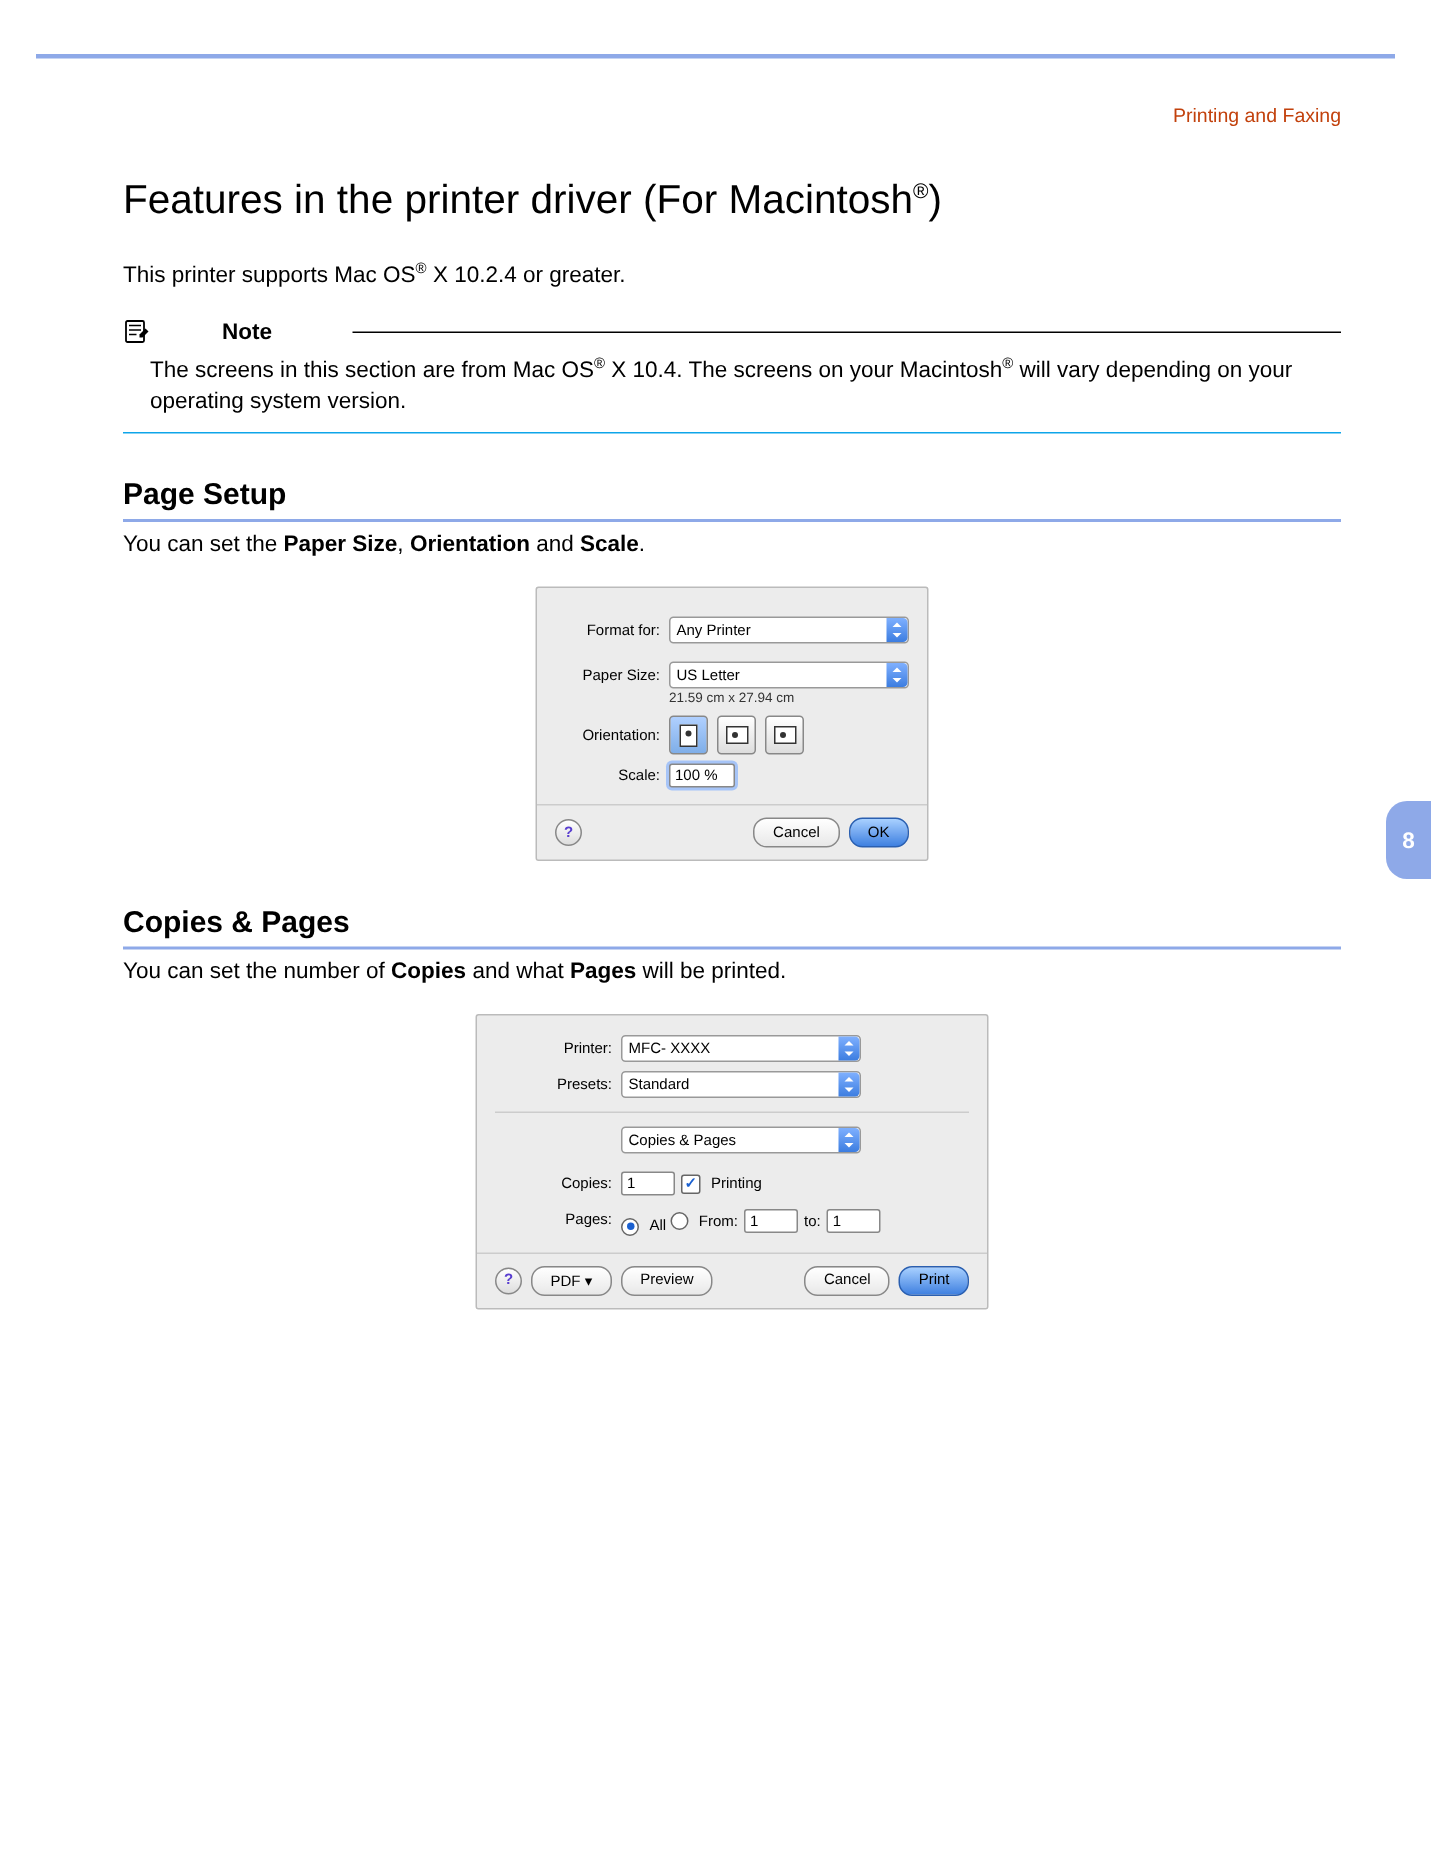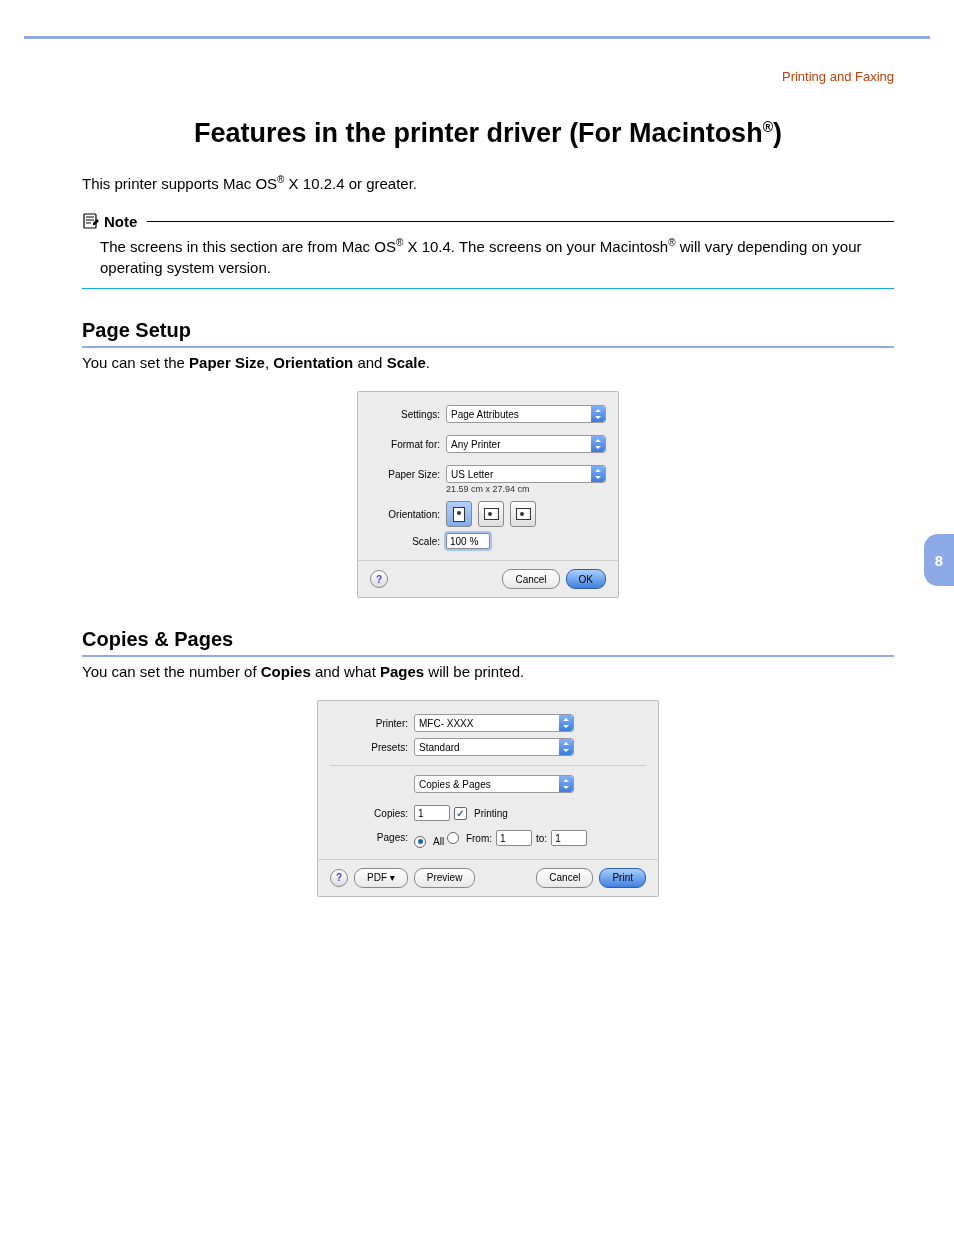--- a/index.html
+++ b/index.html
@@ -20,40 +20,40 @@
     position: relative;
   }
   .header-right {
     text-align: right;
     font-size: 13px;
     color: #c2410c;
     margin-bottom: 34px;
   }
   h1 {
     font-size: 27px;
-    font-weight: bold;
+    font-weight: normal;
     margin: 0 0 24px 0;
-    text-align: center;
   }
   h1 sup { font-size: 14px; vertical-align: super; }
   .body-text {
     font-size: 15px;
     line-height: 1.4;
     margin: 0 0 18px 0;
   }
   .body-text sup { font-size: 10px; vertical-align: super; }
   .note-block {
     margin-bottom: 30px;
   }
   .note-head {
     display: flex;
     align-items: center;
     font-weight: bold;
     font-size: 15px;
     white-space: nowrap;
+    gap: 44px;
   }
   .note-head::after {
     content: "";
     flex: 1;
     height: 1px;
     background: #000;
     margin-left: 10px;
   }
   .note-icon {
     margin-right: 4px;
@@ -296,27 +296,20 @@
       <span>The screens in this section are from Mac OS</span><sup>®</sup><span> X 10.4. The screens on your Macintosh</span><sup>®</sup><span> will vary depending on your operating system version.</span>
     </div>
   </div>
 
   <h2>Page Setup</h2>
   <p class="body-text">
     <span>You can set the </span><b>Paper Size</b><span>, </span><b>Orientation</b><span> and </span><b>Scale</b><span>.</span>
   </p>
 
   <div class="dialog dlg1">
-    <div class="row">
-      <div class="lbl">Settings:</div>
-      <div class="select">
-        <span>Page Attributes</span>
-          <span class="cap"></span>
-      </div>
-    </div>
     <div style="height:6px"></div>
     <div class="row">
       <div class="lbl">Format for:</div>
       <div class="select">
         <span>Any Printer</span>
           <span class="cap"></span>
       </div>
     </div>
     <div style="height:6px"></div>
     <div class="row">

